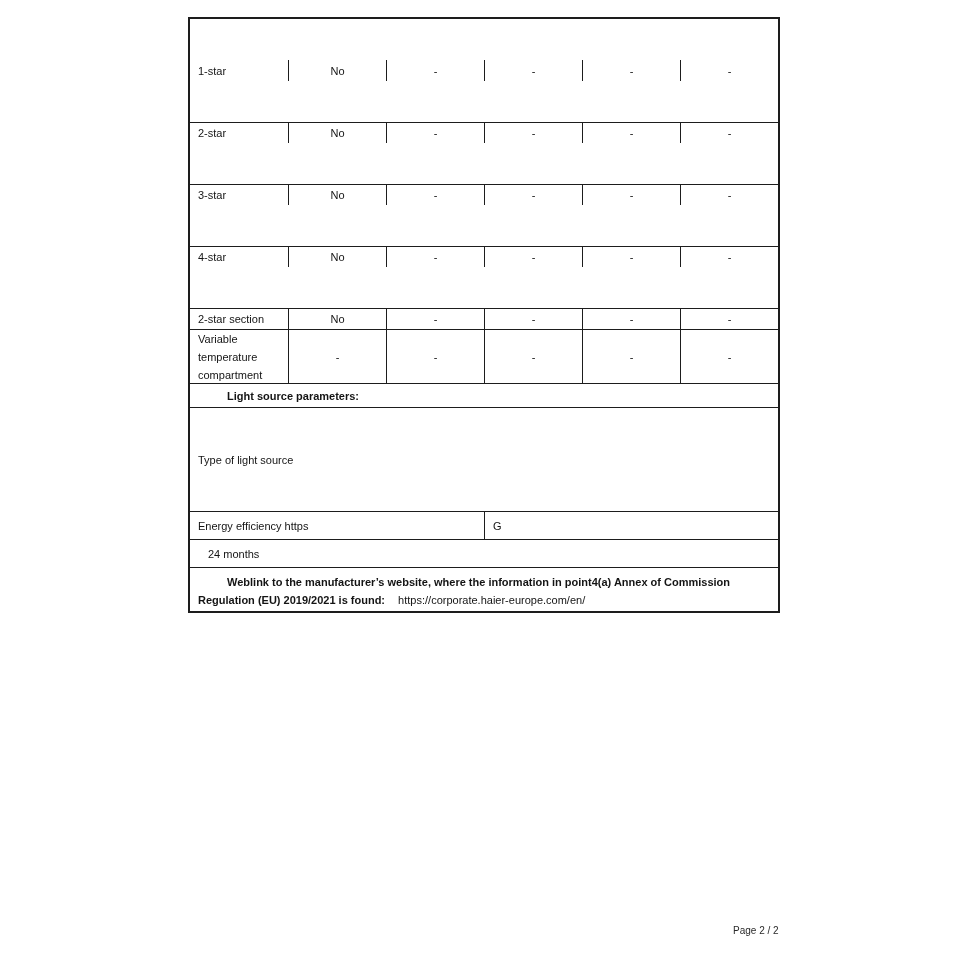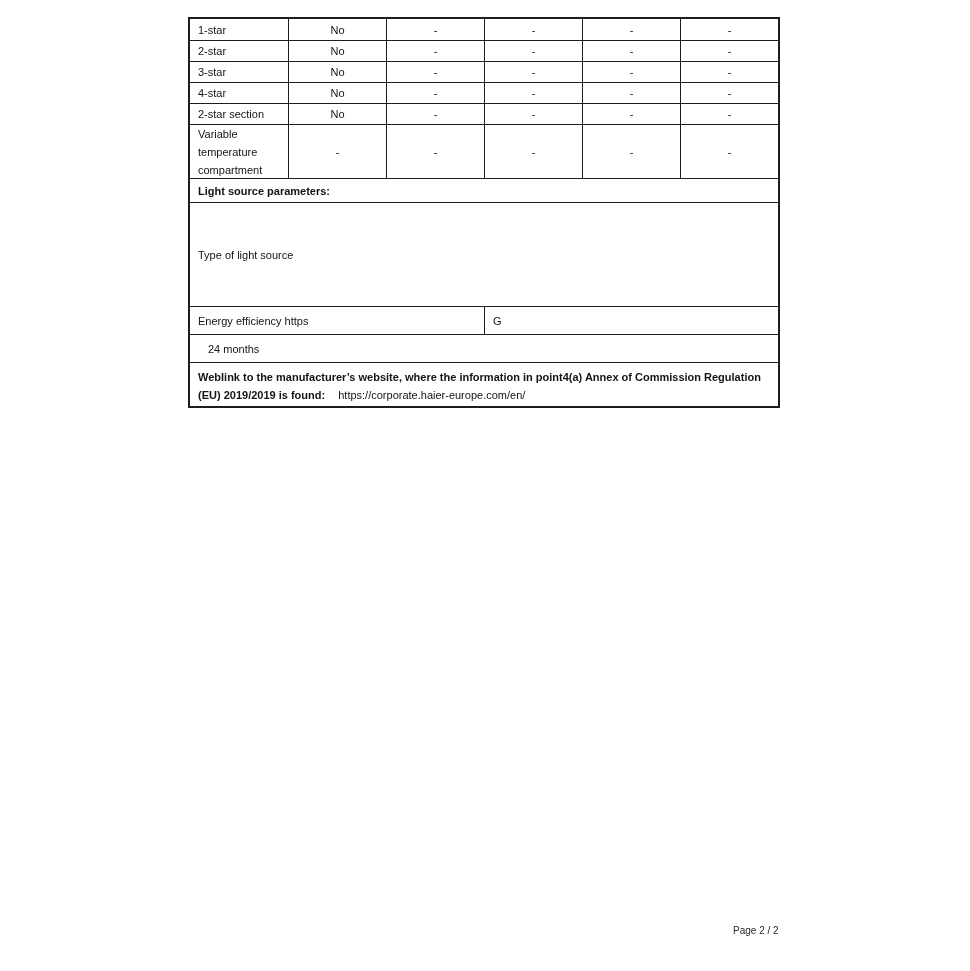--- a/index.html
+++ b/index.html
@@ -42,34 +42,34 @@
   .cell + .cell { border-left: 1.5px solid #1d1d1d; }
   .cell.label {
     justify-content: flex-start;
     padding: 2px 6px 2px 8px;
     line-height: 18px;
   }
   .cell.value {
     justify-content: center;
     text-align: center;
   }
-  .h21 { height: 21px; }
+  .h21 { height: 21px; margin-top: 41px; }
   .h54 { height: 54px; }
   .h24 { height: 24px; }
   .h104 { height: 104px; }
   .h28 { height: 28px; }
   .h27 { height: 27px; }
   .h44 { height: 44px; }
   .full {
     display: flex;
     align-items: center;
     padding: 2px 8px;
     box-sizing: border-box;
   }
-  .bold { font-weight: bold; }
+  .bold { font-weight: bold; margin-left: 29px; }
   .lighting-text {
     align-items: flex-start;
     padding: 8px 10px 6px 7px;
     line-height: 17.6px;
     justify-content: flex-start;
     text-align: left;
   }
   .inline-value { padding-left: 10px; font-weight: normal; }
   .weblink-row {
     display: block;
@@ -162,21 +162,21 @@
 
     <div class="row h28">
       <div class="full">
         <span class="inline-value">24 months</span>
       </div>
     </div>
 
 
     <div class="row h44">
       <div class="weblink-row">
-        <span class="bold">Weblink to the manufacturer’s website, where the information in point4(a) Annex of Commission Regulation (EU) 2019/2019 is found:</span>
+        <span class="bold">Weblink to the manufacturer’s website, where the information in point4(a) Annex of Commission Regulation (EU) 2019/2021 is found:</span>
         <span class="weblink-url">https://corporate.haier-europe.com/en/</span>
       </div>
     </div>
 
   </div>
 
   <div class="page-footer">Page 2 / 2</div>
 
 </div>
 

